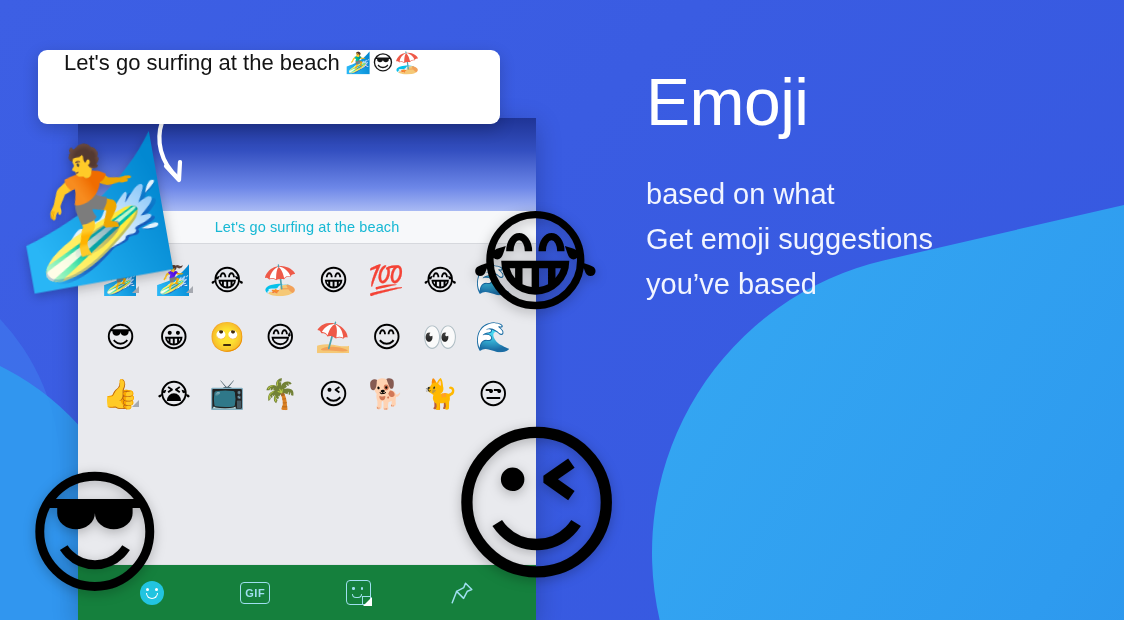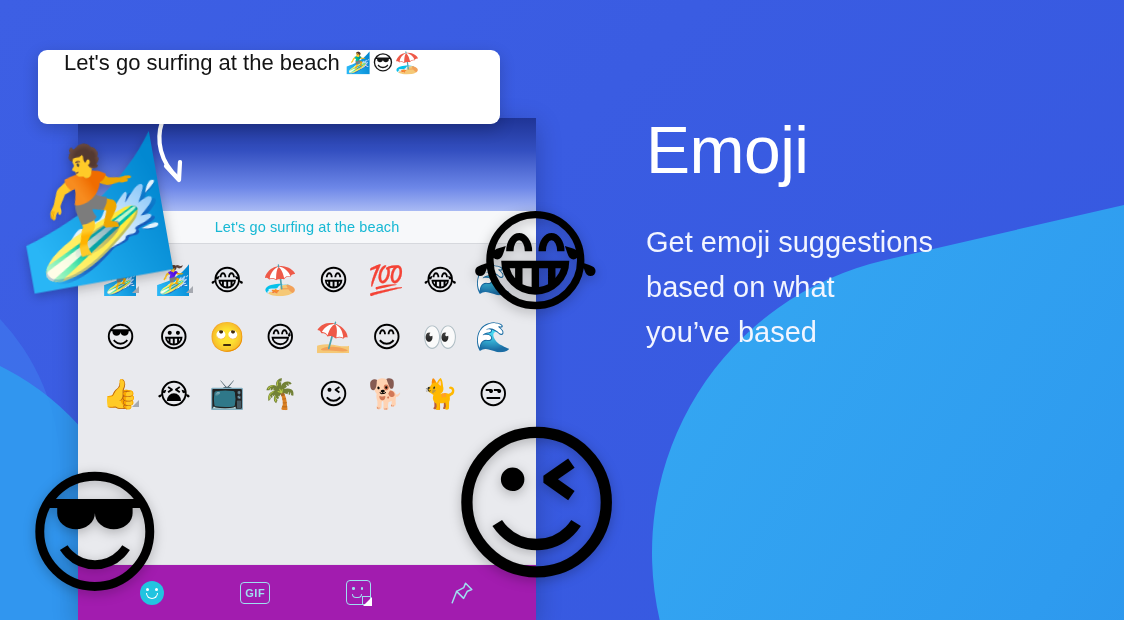--- a/index.html
+++ b/index.html
@@ -70,21 +70,20 @@
     transform: rotate(-20deg);
   }
 
   
   .copy {
     position: absolute;
     left: 646px;
     top: 60px;
     width: 430px;
     z-index: 40;
-    margin-top: 48px;
   }
   .copy-head {
     color: #ffffff;
     font-size: 66px;
     line-height: 1.30;
     font-weight: 400;
     letter-spacing: -0.5px;
   }
   .copy-sub {
     color: #f2f5ff;
@@ -162,21 +161,21 @@
     bottom: 2px;
     width: 0; height: 0;
     border-style: solid;
     border-width: 0 0 7px 7px;
     border-color: transparent transparent #a6a9b0 transparent;
   }
 
   
   .kb-toolbar {
     height: 56px;
-    background: #a21caf;
+    background: #15803d;
     border-top: 1px solid #dfe1e6;
     display: flex;
     align-items: flex-end;
     padding: 0 22px;
   }
   .tb-item {
     flex: 1;
     display: flex;
     align-items: center;
     justify-content: center;
@@ -420,17 +419,17 @@
 
 <div class="callout">
   <span class="callout-text"><span>Let's go surfing at the beach </span><span class="emo">🏄‍♂️😎🏖️</span></span>
 </div>
 
 <div class="copy">
   <div class="copy-head">
     <div>Emoji</div>
   </div>
   <div class="copy-sub">
+    <div>based on what</div>
     <div>Get emoji suggestions</div>
-    <div>based on what</div>
     <div>you’ve based</div>
   </div>
 </div>
 
 </body></html>

